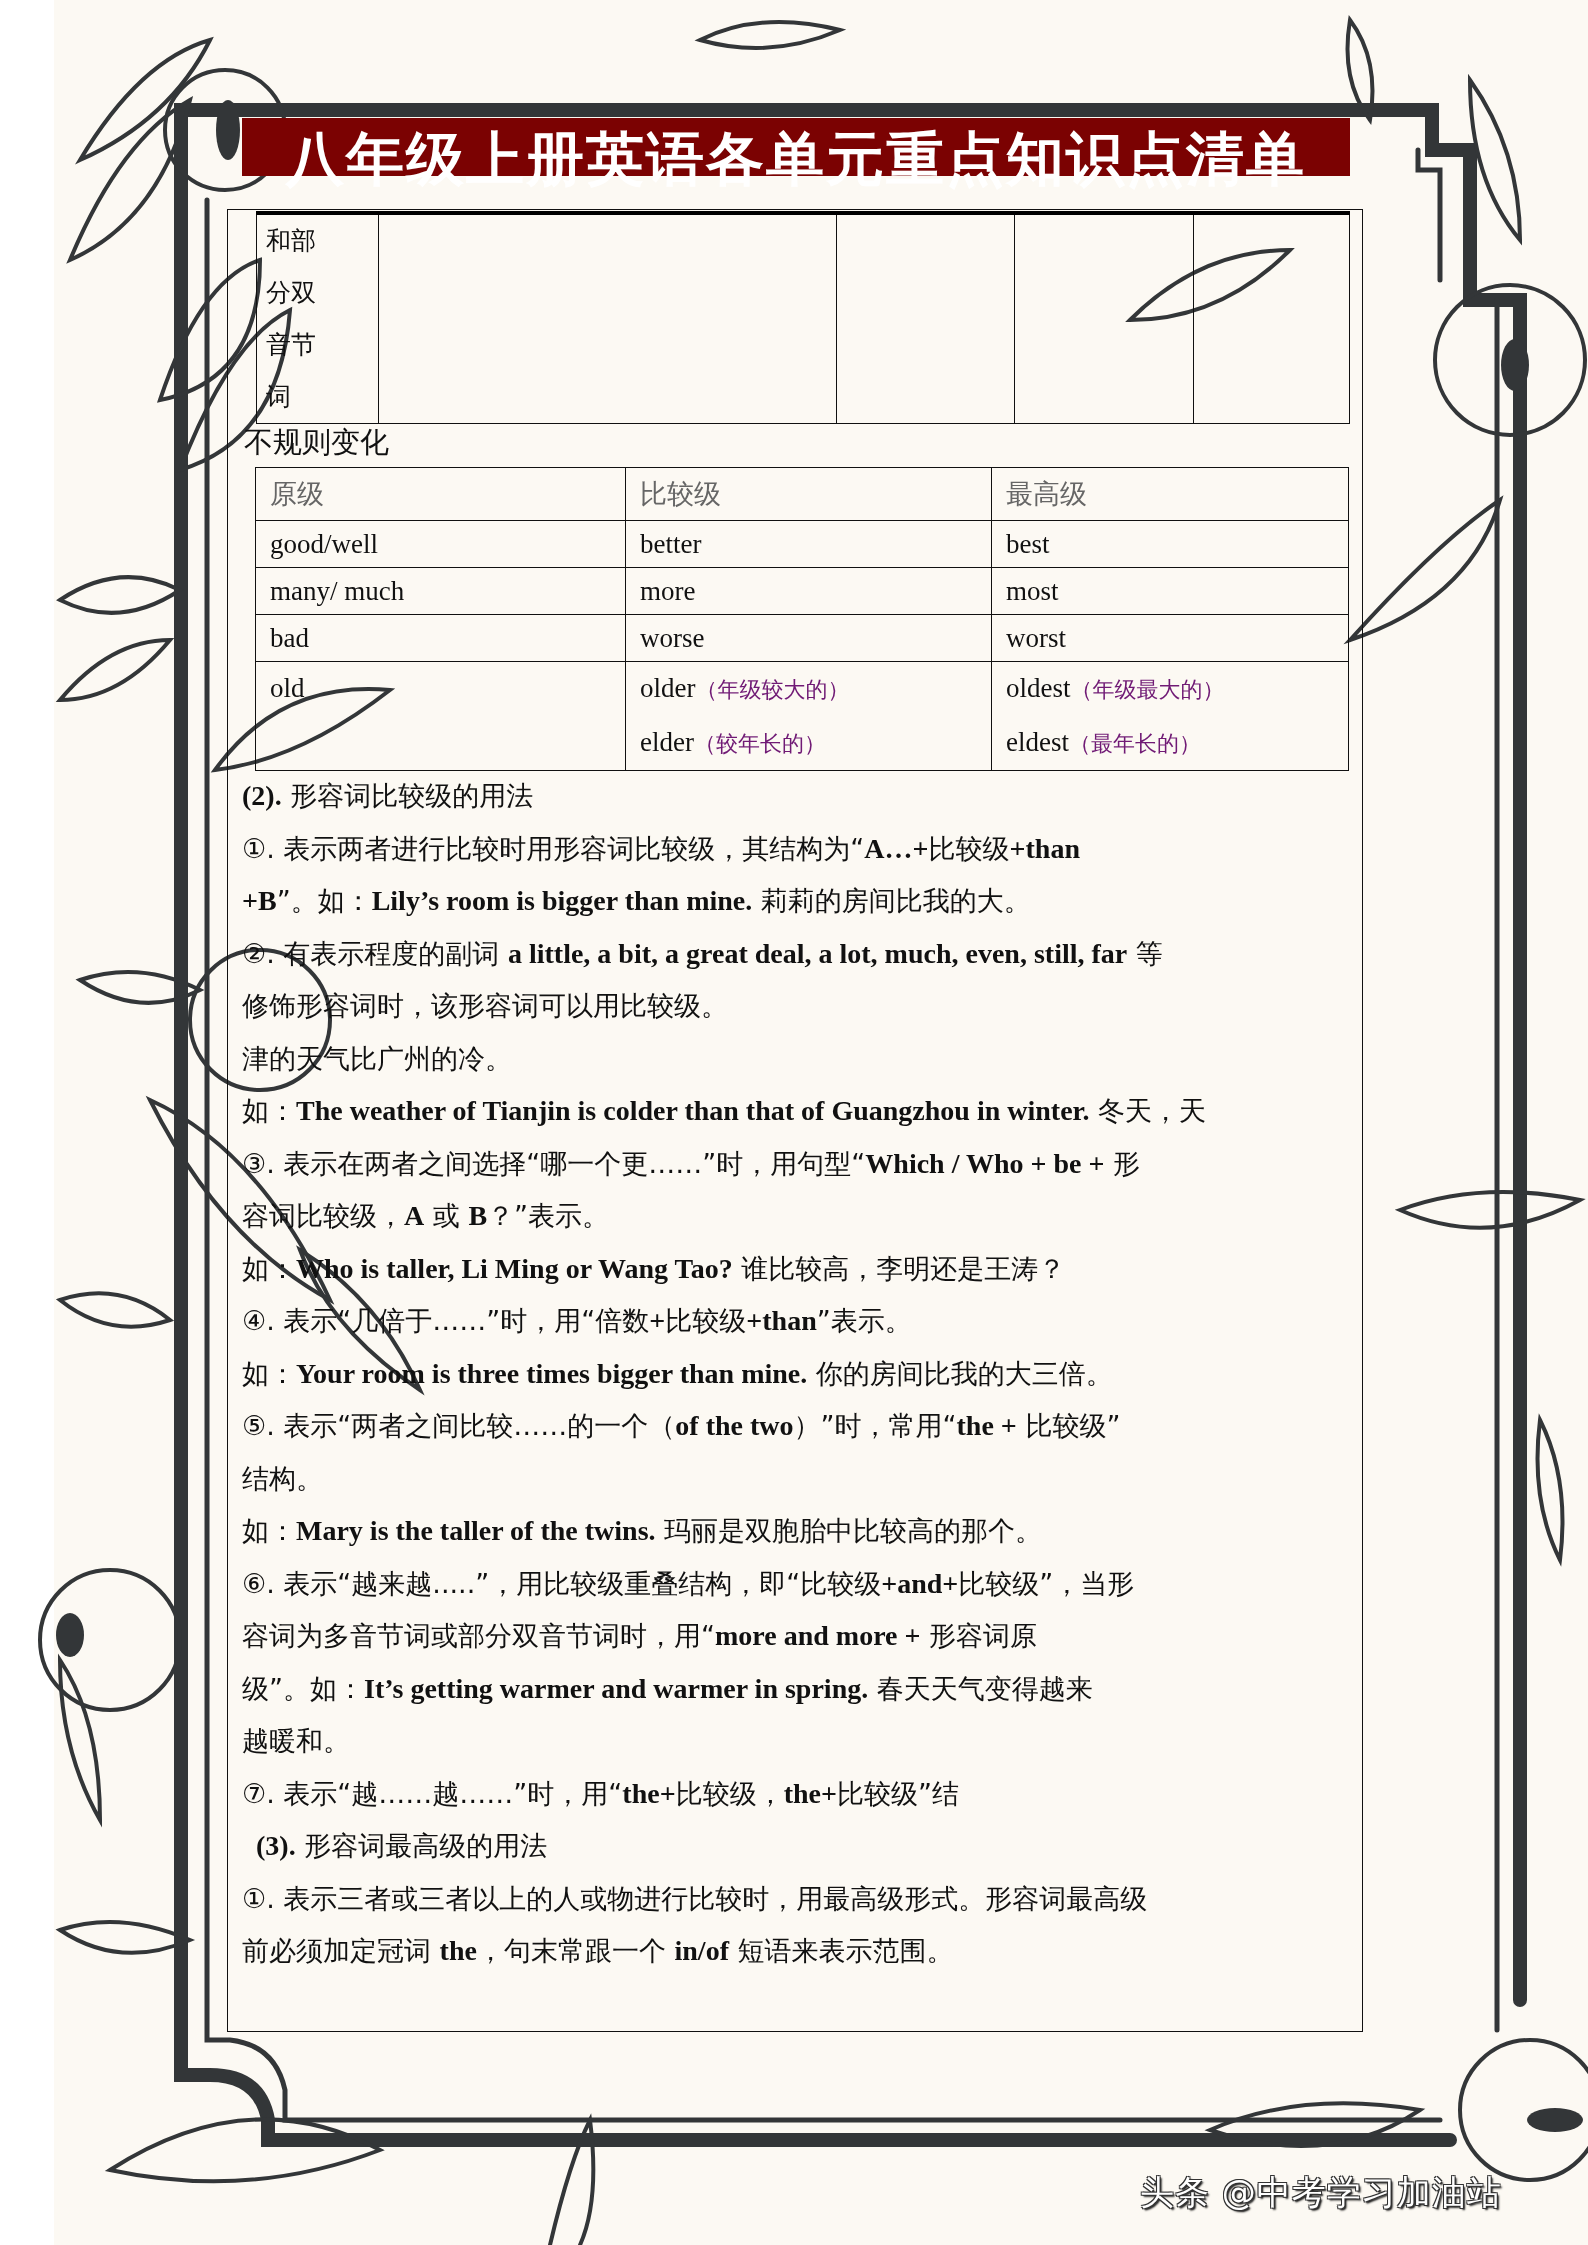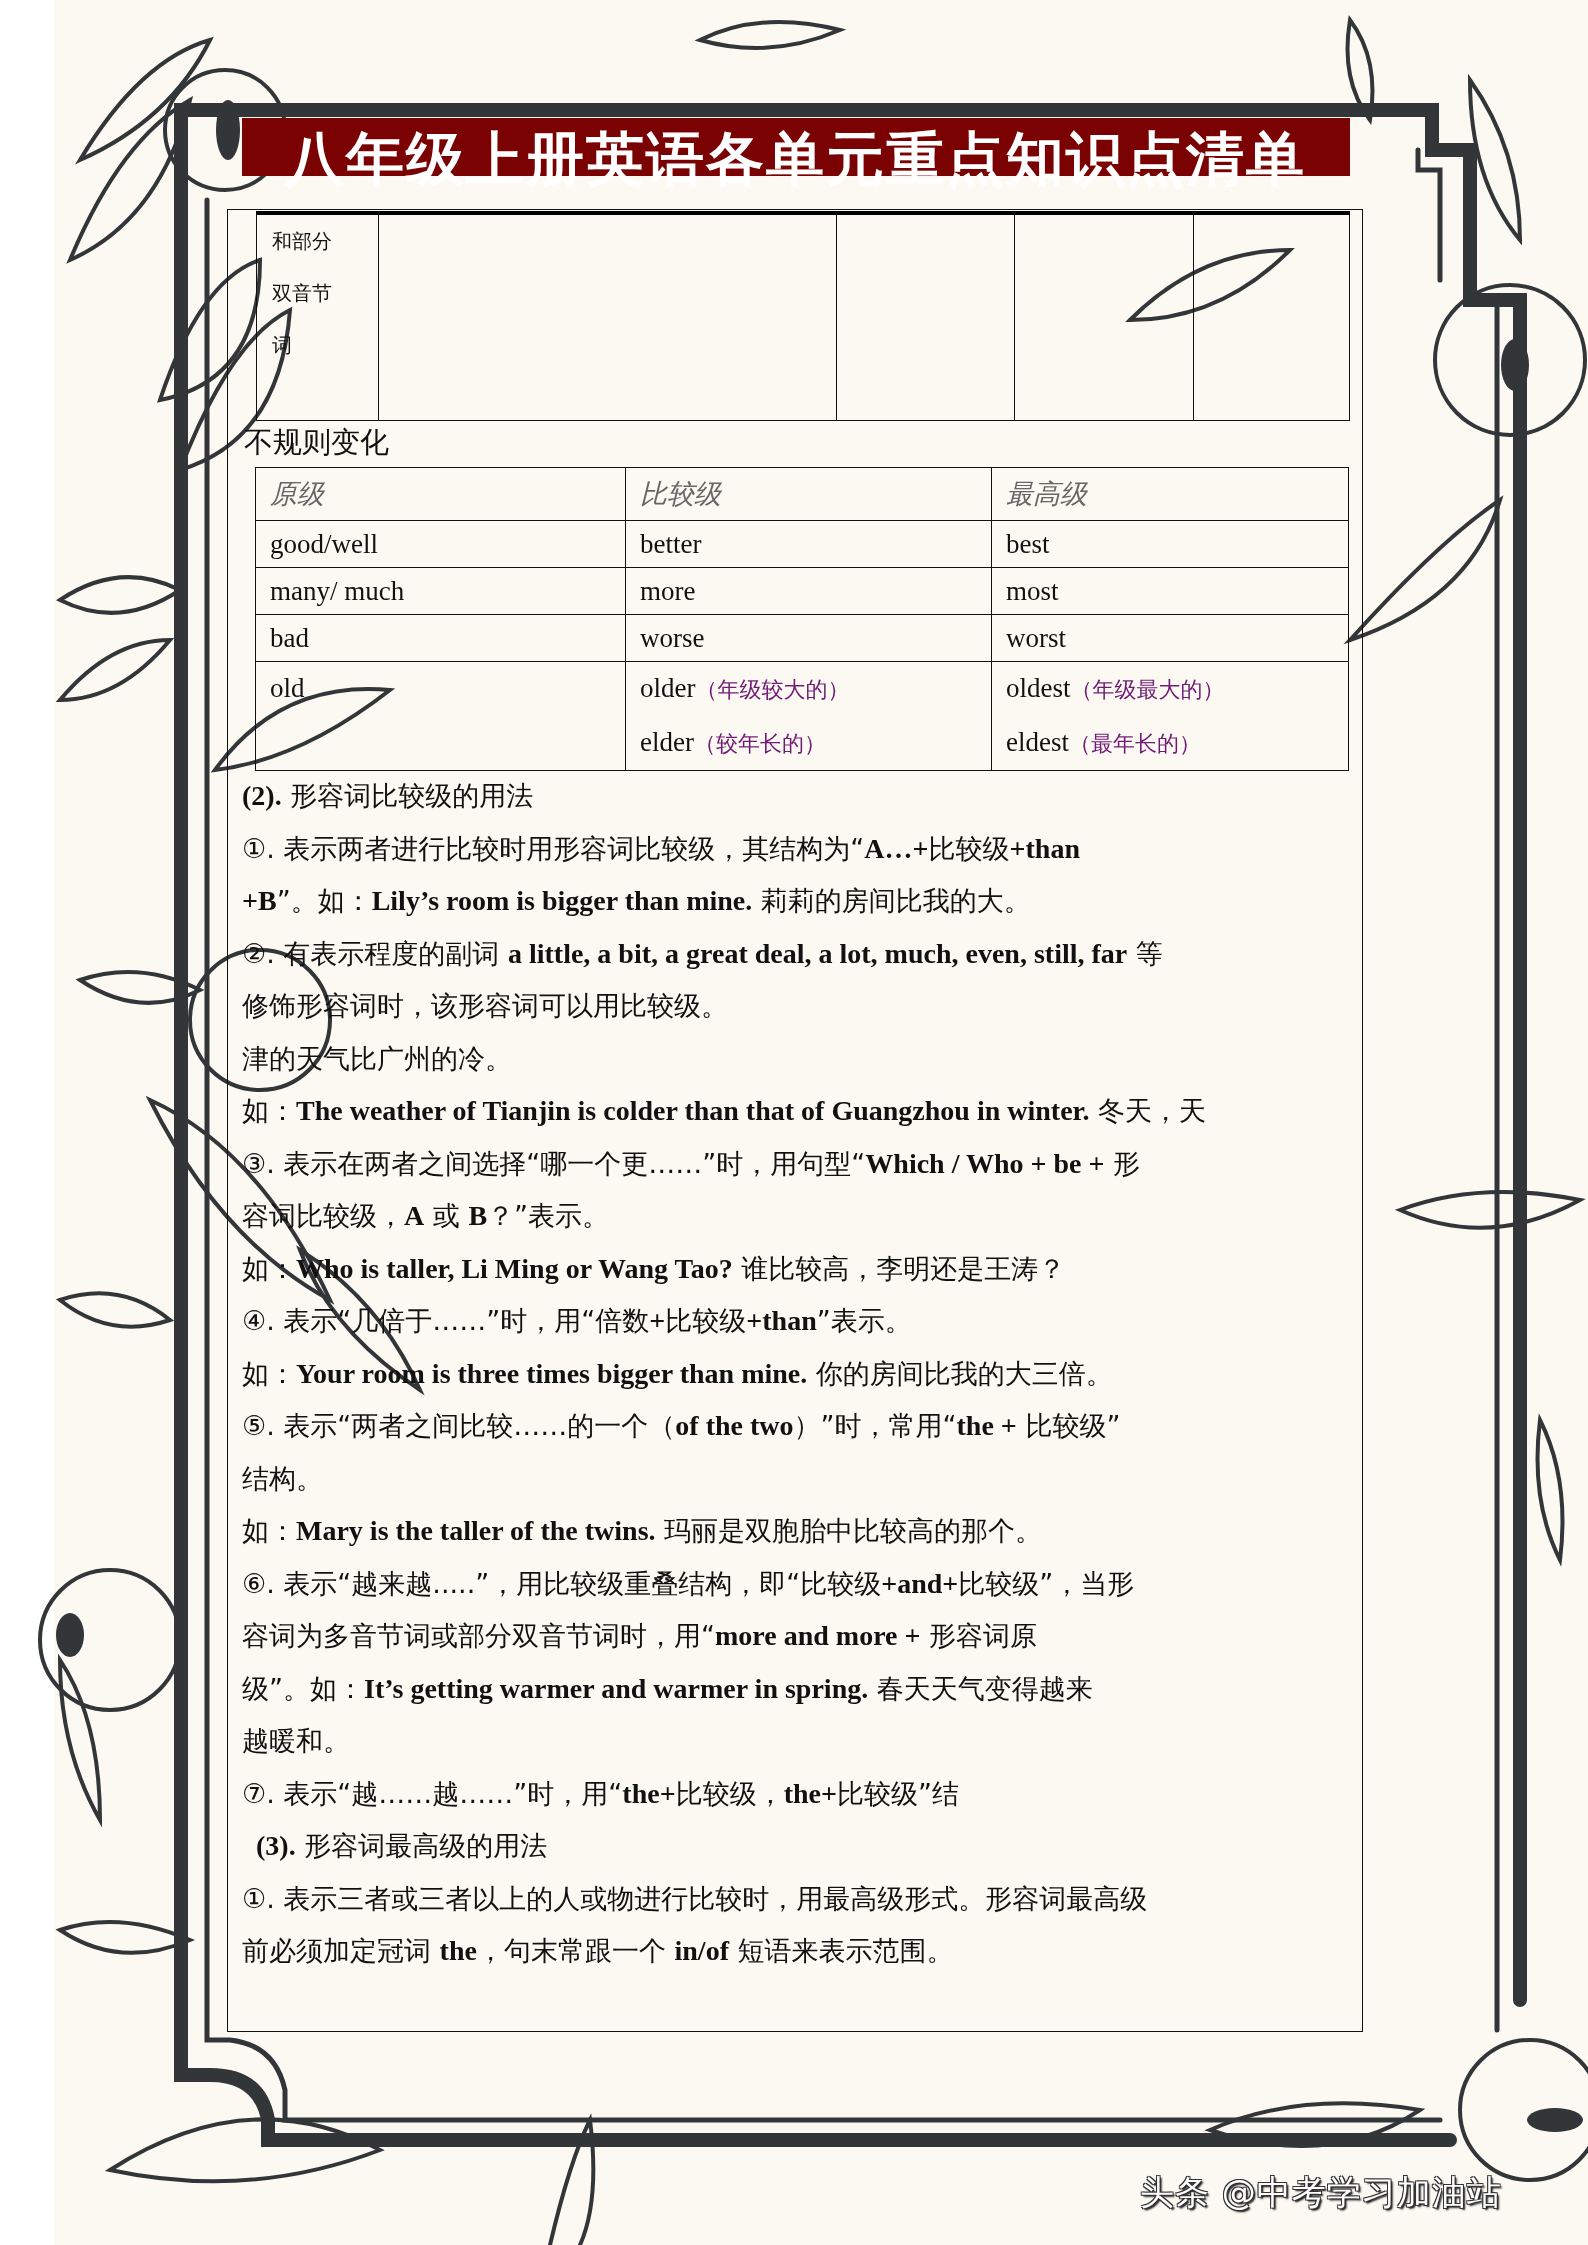--- a/index.html
+++ b/index.html
@@ -28,37 +28,37 @@
     position: absolute; left: 227px; top: 209px; width: 1136px; height: 1823px;
     border: 1.5px solid #111; box-sizing: border-box;
   }
   .top-table {
     position: absolute; left: 256px; top: 211px; width: 1093px; height: 210px;
     border-collapse: collapse; table-layout: fixed;
   }
   .top-table td { border: 1.5px solid #111; vertical-align: top; padding: 0; }
   .top-table tr:first-child td { border-top: 4px solid #000; }
   .vert-label {
-    font-family: "DejaVu Sans", sans-serif; font-size: 20px; line-height: 52px;
-    width: 70px; margin-left: 15px; word-break: break-all;
+    font-family: "DejaVu Sans", sans-serif; font-size: 25px; line-height: 52px;
+    width: 70px; margin-left: 9px; word-break: break-all;
   }
 
   .irr-title {
     position: absolute; left: 244px; top: 420px;
     font-family: "DejaVu Sans", sans-serif; font-size: 29px; line-height: 44px;
   }
   .irr-table {
     position: absolute; left: 255px; top: 467px; width: 1093px;
     border-collapse: collapse; table-layout: fixed;
     font-family: "Liberation Serif", serif; font-size: 27px;
   }
   .irr-table td { border: 1.5px solid #111; padding: 0 14px; vertical-align: top; }
   .irr-table th {
     border: 1.5px solid #111; padding: 0 14px; text-align: left; font-weight: normal;
-    color: #666; font-family: "DejaVu Sans", sans-serif; font-size: 27px; height: 52px; font-style: italic;
+    color: #666; font-family: "DejaVu Sans", sans-serif; font-size: 27px; height: 52px;
   }
   .irr-table tr.row td { height: 46px; line-height: 46px; }
   .irr-table tr.row-tall td { height: 104px; line-height: 52px; }
   .cn-gray { color: #701a75; font-family: "DejaVu Sans", sans-serif; font-size: 22px; }
 
   
   .body-text {
     position: absolute; left: 242px; top: 770px; width: 1120px;
     font-family: "Liberation Serif", serif; font-size: 28px; line-height: 52.5px;
   }

